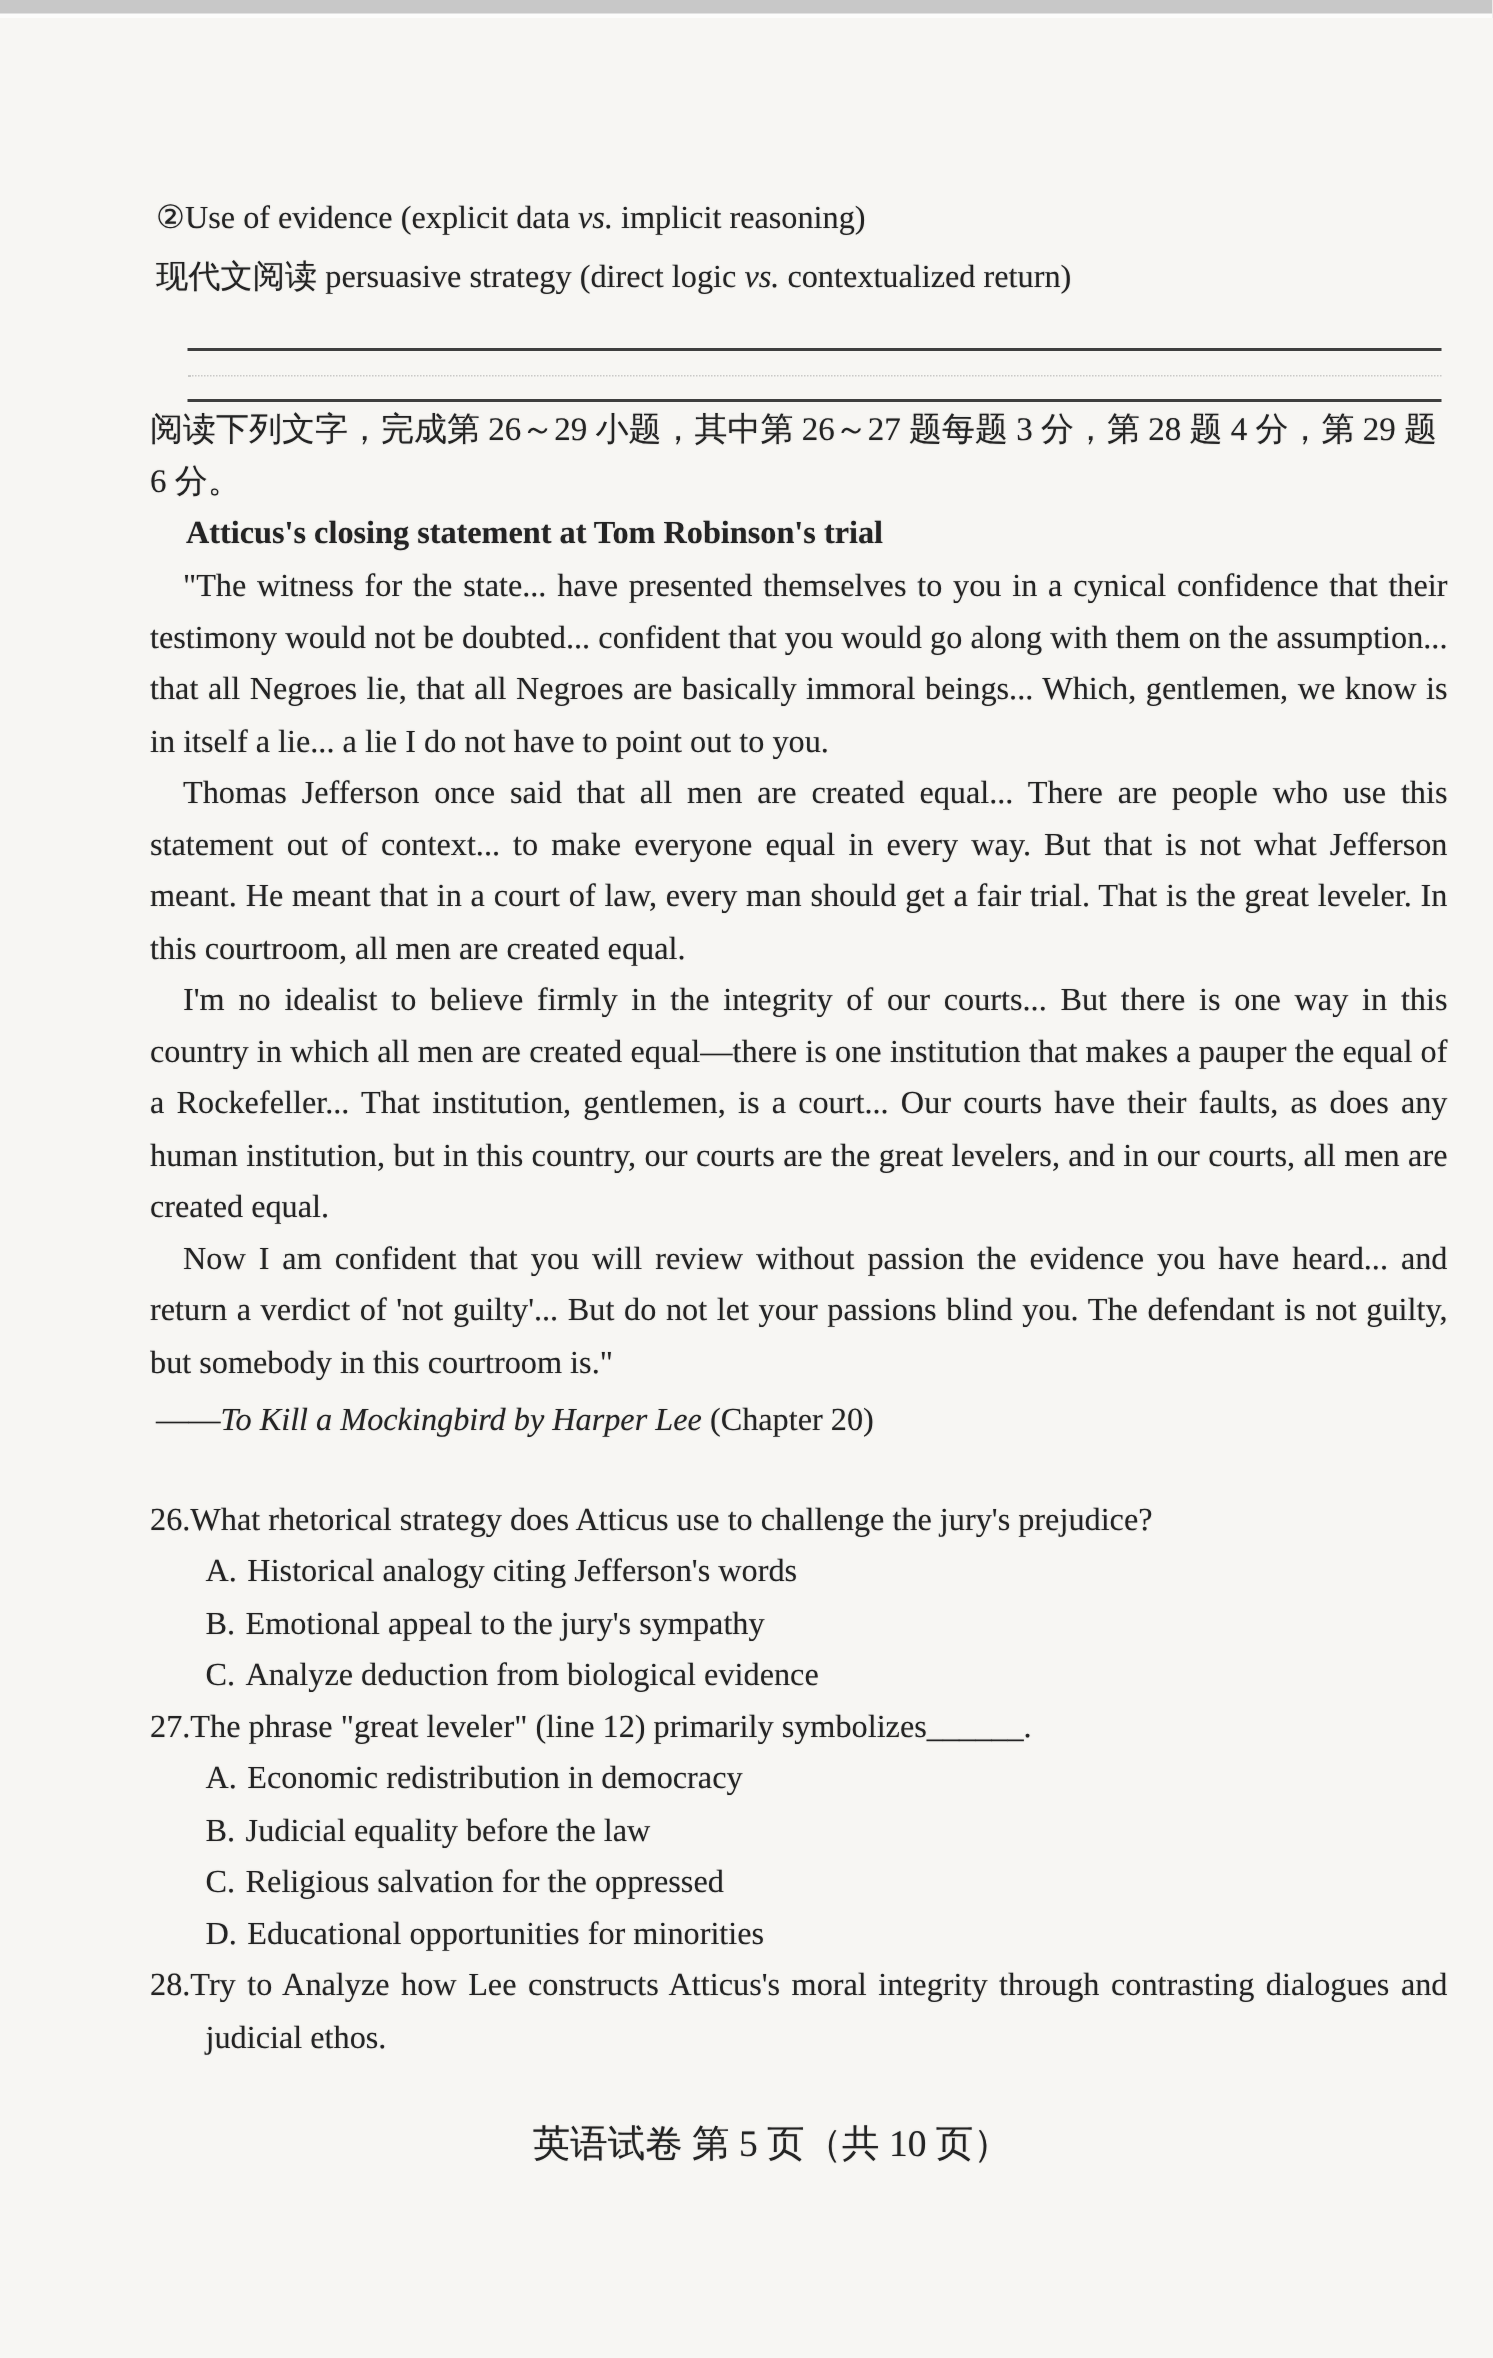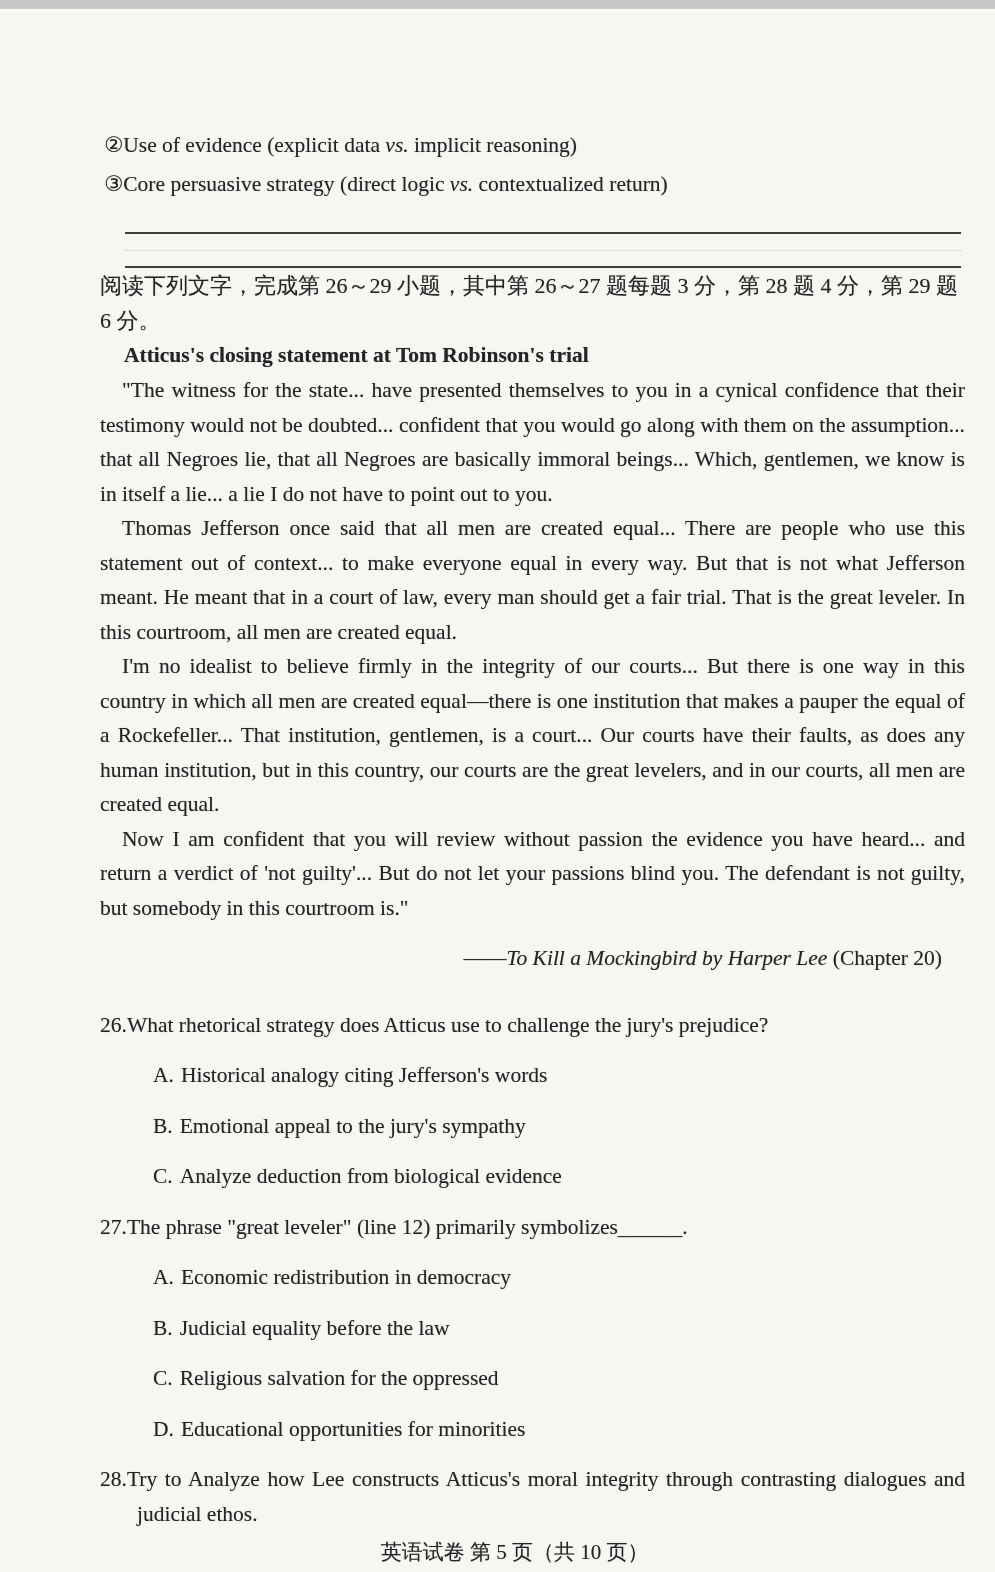--- a/index.html
+++ b/index.html
@@ -60,61 +60,61 @@
     line-height: 35px;
   }
   .para {
     margin: 0;
     font-size: 21.5px;
     line-height: 34.5px;
     text-align: justify;
     text-indent: 22px;
   }
   .attribution {
-    margin: 16px;
+    margin: 4px;
     padding-right: 7px;
     font-size: 21.5px;
     line-height: 34.5px;
-    text-align: right;
+    text-align: left;
   }
   .attribution i { font-style: italic; }
   .questions {
     margin-top: 32px;
     font-size: 21.5px;
     line-height: 34.5px;
   }
   .q-stem {
     margin: 0;
     padding-left: 37px;
     text-indent: -37px;
     text-align: justify;
   }
   .q-option {
-    margin: 16px;
+    margin: 0;
     padding-left: 37px;
   }
   .q-num { margin-right: 0; }
   .opt-label { margin-right: 7px; }
   .footer {
-    margin: 6px 0 0 -36px;
-    font-size: 21px;
+    margin: 40px 0 0 -36px;
+    font-size: 25px;
     line-height: 30px;
     text-align: center;
   }
 </style>
 </head>
 <body>
 
 <div class="topbar"></div>
 
 <div class="content">
 
   <p class="note"><span>②Use of evidence (explicit data </span><i>vs.</i><span> implicit reasoning)</span></p>
 
-  <p class="note"><span>③Core persuasive strategy (direct logic </span><i>vs.</i><span> contextualized return)</span></p>
+  <p class="note"><span>现代文阅读 persuasive strategy (direct logic </span><i>vs.</i><span> contextualized return)</span></p>
 
   <div class="answer-line first"></div>
   <div class="answer-dots"></div>
   <div class="answer-line second"></div>
 
   <p class="cn-instructions">阅读下列文字，完成第 26～29 小题，其中第 26～27 题每题 3 分，第 28 题 4 分，第 29 题 6 分。</p>
 
   <p class="passage-title">Atticus's closing statement at Tom Robinson's trial</p>
 
   <p class="para">"The witness for the state... have presented themselves to you in a cynical confidence that their testimony would not be doubted... confident that you would go along with them on the assumption... that all Negroes lie, that all Negroes are basically immoral beings... Which, gentlemen, we know is in itself a lie... a lie I do not have to point out to you.</p>

